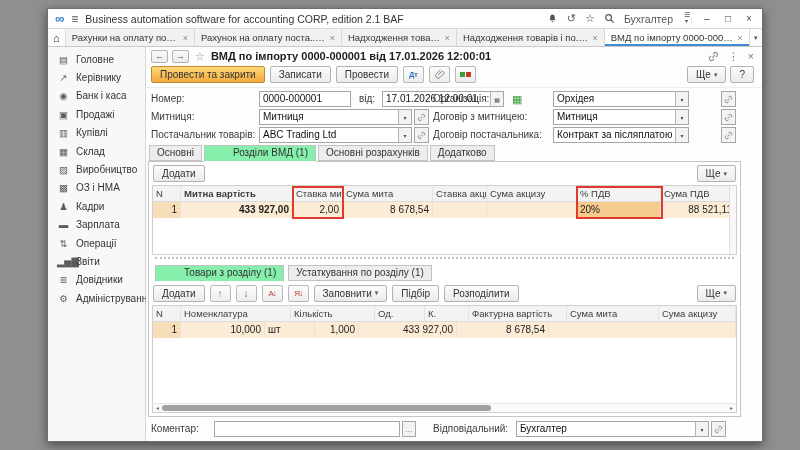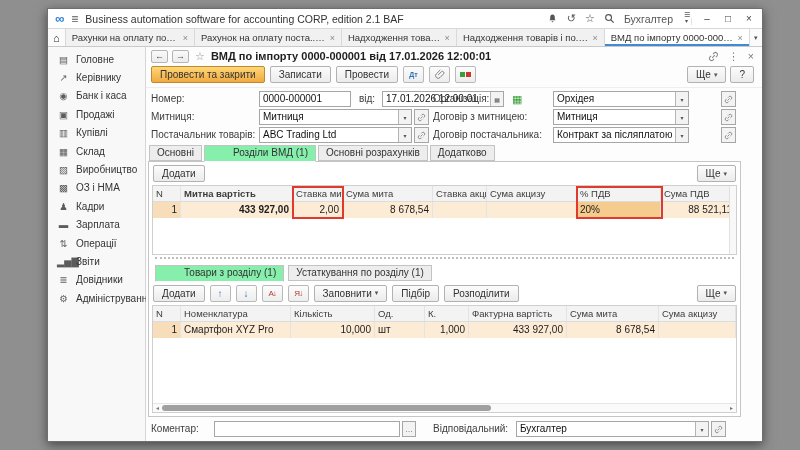--- a/index.html
+++ b/index.html
@@ -477,21 +477,20 @@
             <span class="c g1">Номенклатура</span>
             <span class="c g2">Кількість</span>
             <span class="c g3">Од.</span>
             <span class="c g4">К.</span>
             <span class="c g5">Фактурна вартість</span>
             <span class="c g6">Сума мита</span>
             <span class="c g7">Сума акцизу</span>
           </div>
           <div class="trow drow sel">
             <span class="c g0 num ncell">1</span>
-            <span class="c g1">Смартфон XYZ Pro</span>
             <span class="c g2 num">10,000</span>
             <span class="c g3">шт</span>
             <span class="c g4 num">1,000</span>
             <span class="c g5 num">433 927,00</span>
             <span class="c g6 num">8 678,54</span>
             <span class="c g7"></span>
           </div>
           <div class="spacer"></div>
           <div class="hscroll">
             <span class="harr">◂</span>

